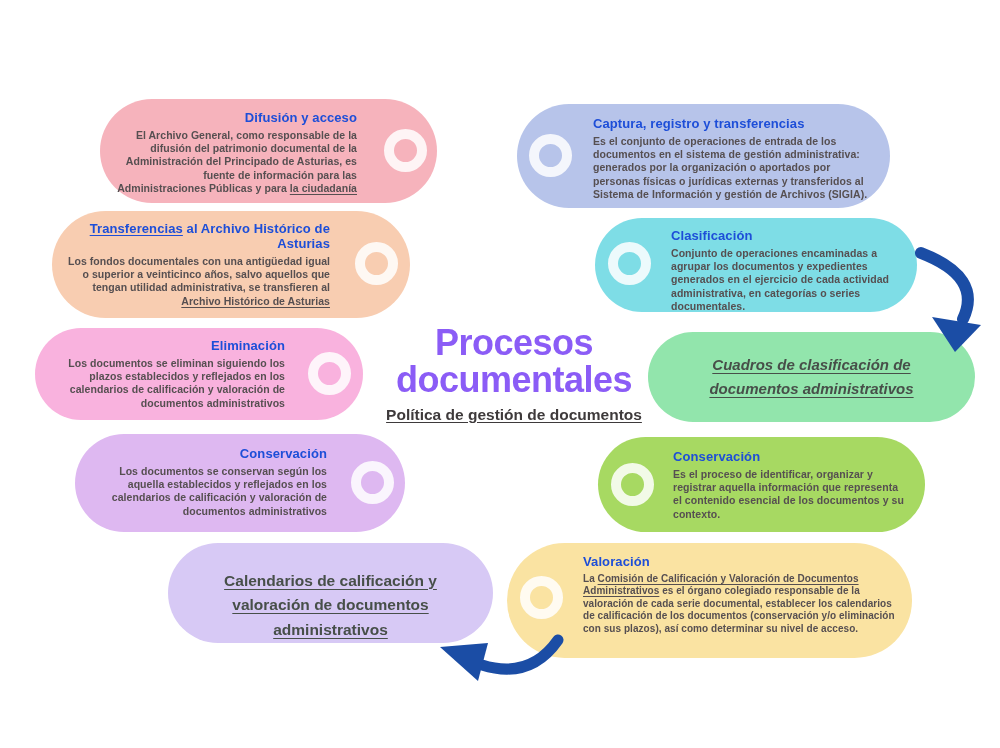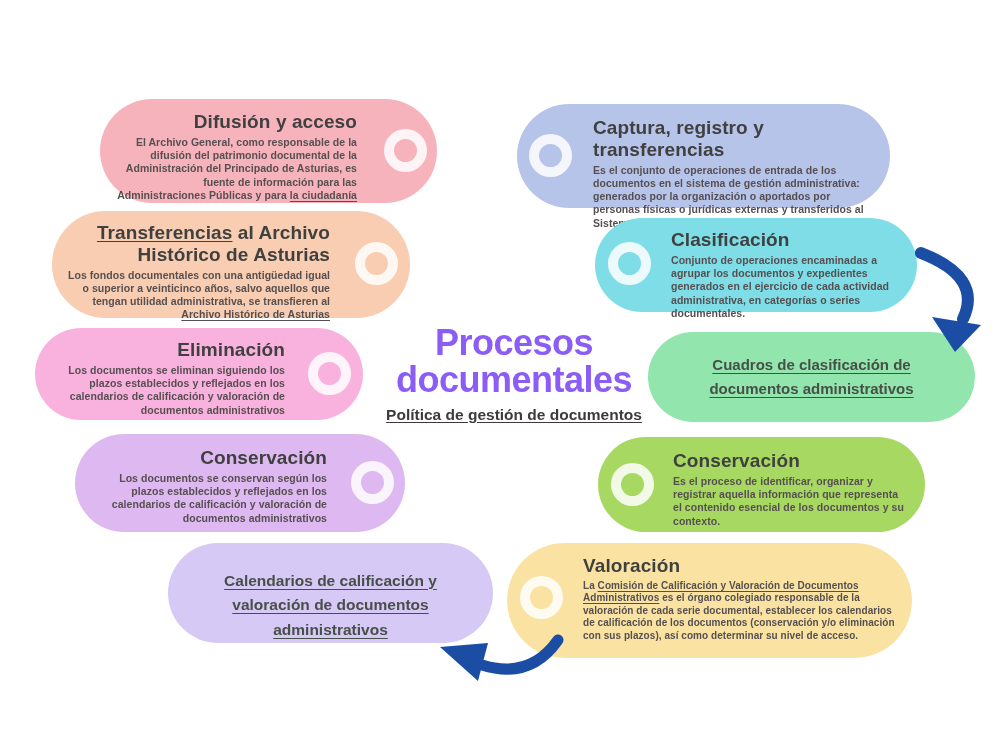--- a/index.html
+++ b/index.html
@@ -7,21 +7,21 @@
     position:relative;width:1000px;height:748px;background:#ffffff;
     font-family:"Liberation Sans","DejaVu Sans",sans-serif;overflow:hidden;
   }
   .pill{position:absolute;border-radius:70px;}
   .ring{
     position:absolute;width:23px;height:23px;border-radius:50%;
     border:10px solid rgba(255,255,255,0.85);cursor:pointer;
   }
   .content{position:absolute;inset:0;}
   .card-title{
-    font-size:19px;font-weight:bold;color:#404040;letter-spacing:.1px;
+    font-size:13px;font-weight:bold;color:#1d4ed8;letter-spacing:.1px;
     margin-bottom:3px;line-height:1.15;
   }
   .card-body{
     font-size:10.5px;font-weight:bold;color:#564f51;line-height:1.26;
     letter-spacing:.05px;
   }
   .t-right{text-align:right;}
   .t-left{text-align:left;}
   .u{text-decoration:underline;text-underline-offset:2px;}
   .link{cursor:pointer;}
@@ -81,36 +81,36 @@
 
   <div id="title-block">
     <div id="main-title">
       <div>Procesos</div>
       <div>documentales</div>
     </div>
     <div id="subtitle">Política de gestión de documentos</div>
   </div>
 
   <div class="pill label-pill" style="left: 648px; top: 332px; width: 327px; height: 90px; background-color: rgb(146, 229, 172);">
-    <div class="label-text" style="padding:0 48px;">Cuadros de clasificación de documentos administrativos</div>
+    <div class="label-text" style="padding:0 48px;font-style:italic;">Cuadros de clasificación de documentos administrativos</div>
   </div>
 
   <div class="pill" style="left: 35px; top: 328px; width: 328px; height: 92px; background-color: rgb(249, 178, 222);">
     <span class="ring" style="right:12px;top:24px;"></span>
     <div class="content t-right" style="padding:11px 78px 0 14px;">
       <div class="card-title">Eliminación</div>
       <div class="card-body">Los documentos se eliminan siguiendo los plazos establecidos y reflejados en los calendarios de calificación y valoración de documentos administrativos</div>
     </div>
   </div>
 
   <div class="pill" style="left: 75px; top: 434px; width: 330px; height: 98px; background-color: rgb(222, 184, 241);">
     <span class="ring" style="right:11px;top:27px;"></span>
     <div class="content t-right" style="padding:13px 78px 0 14px;">
       <div class="card-title">Conservación</div>
-      <div class="card-body">Los documentos se conservan según los plazos establecidos y reflejados en los calendarios de calificación y valoración de documentos administrativos</div>
+      <div class="card-body">Los documentos se conservan según los aquella establecidos y reflejados en los calendarios de calificación y valoración de documentos administrativos</div>
     </div>
   </div>
 
   <div class="pill" style="left: 598px; top: 437px; width: 327px; height: 95px; background-color: rgb(167, 217, 98);">
     <span class="ring" style="left:13px;top:26px;"></span>
     <div class="content t-left" style="padding:13px 18px 0 75px;">
       <div class="card-title">Conservación</div>
       <div class="card-body">Es el proceso de identificar, organizar y registrar aquella información que representa el contenido esencial de los documentos y su contexto.</div>
     </div>
   </div>

